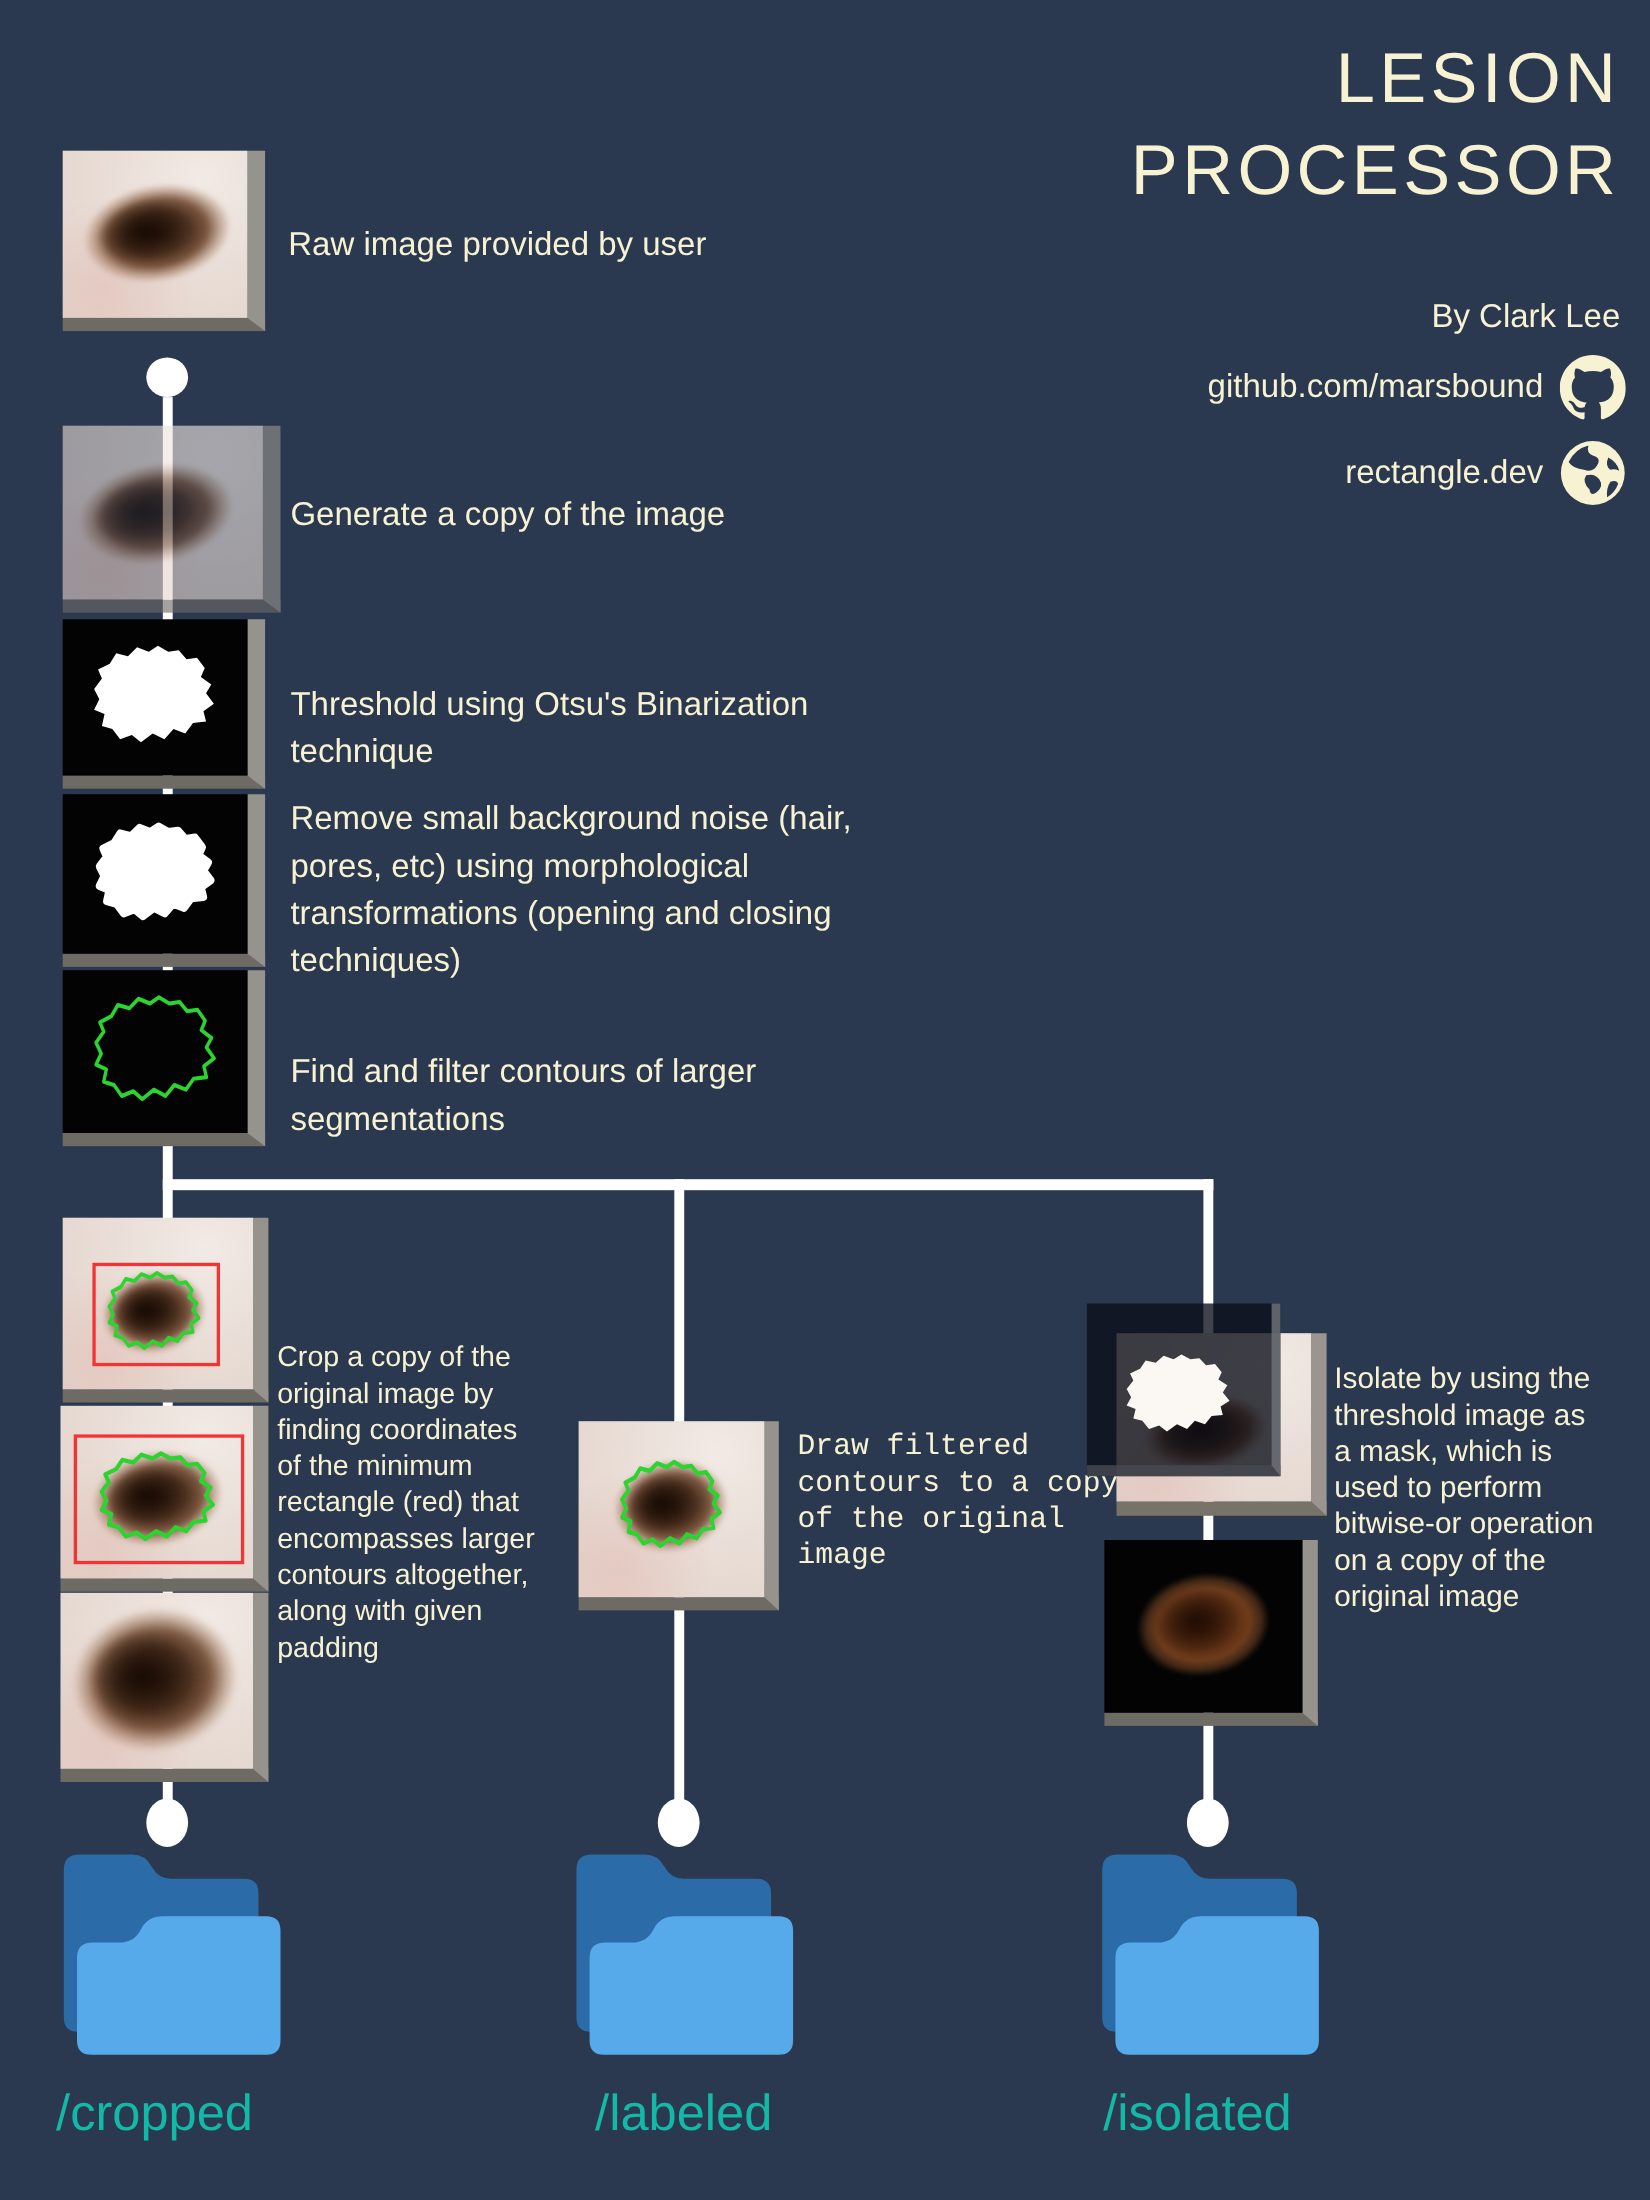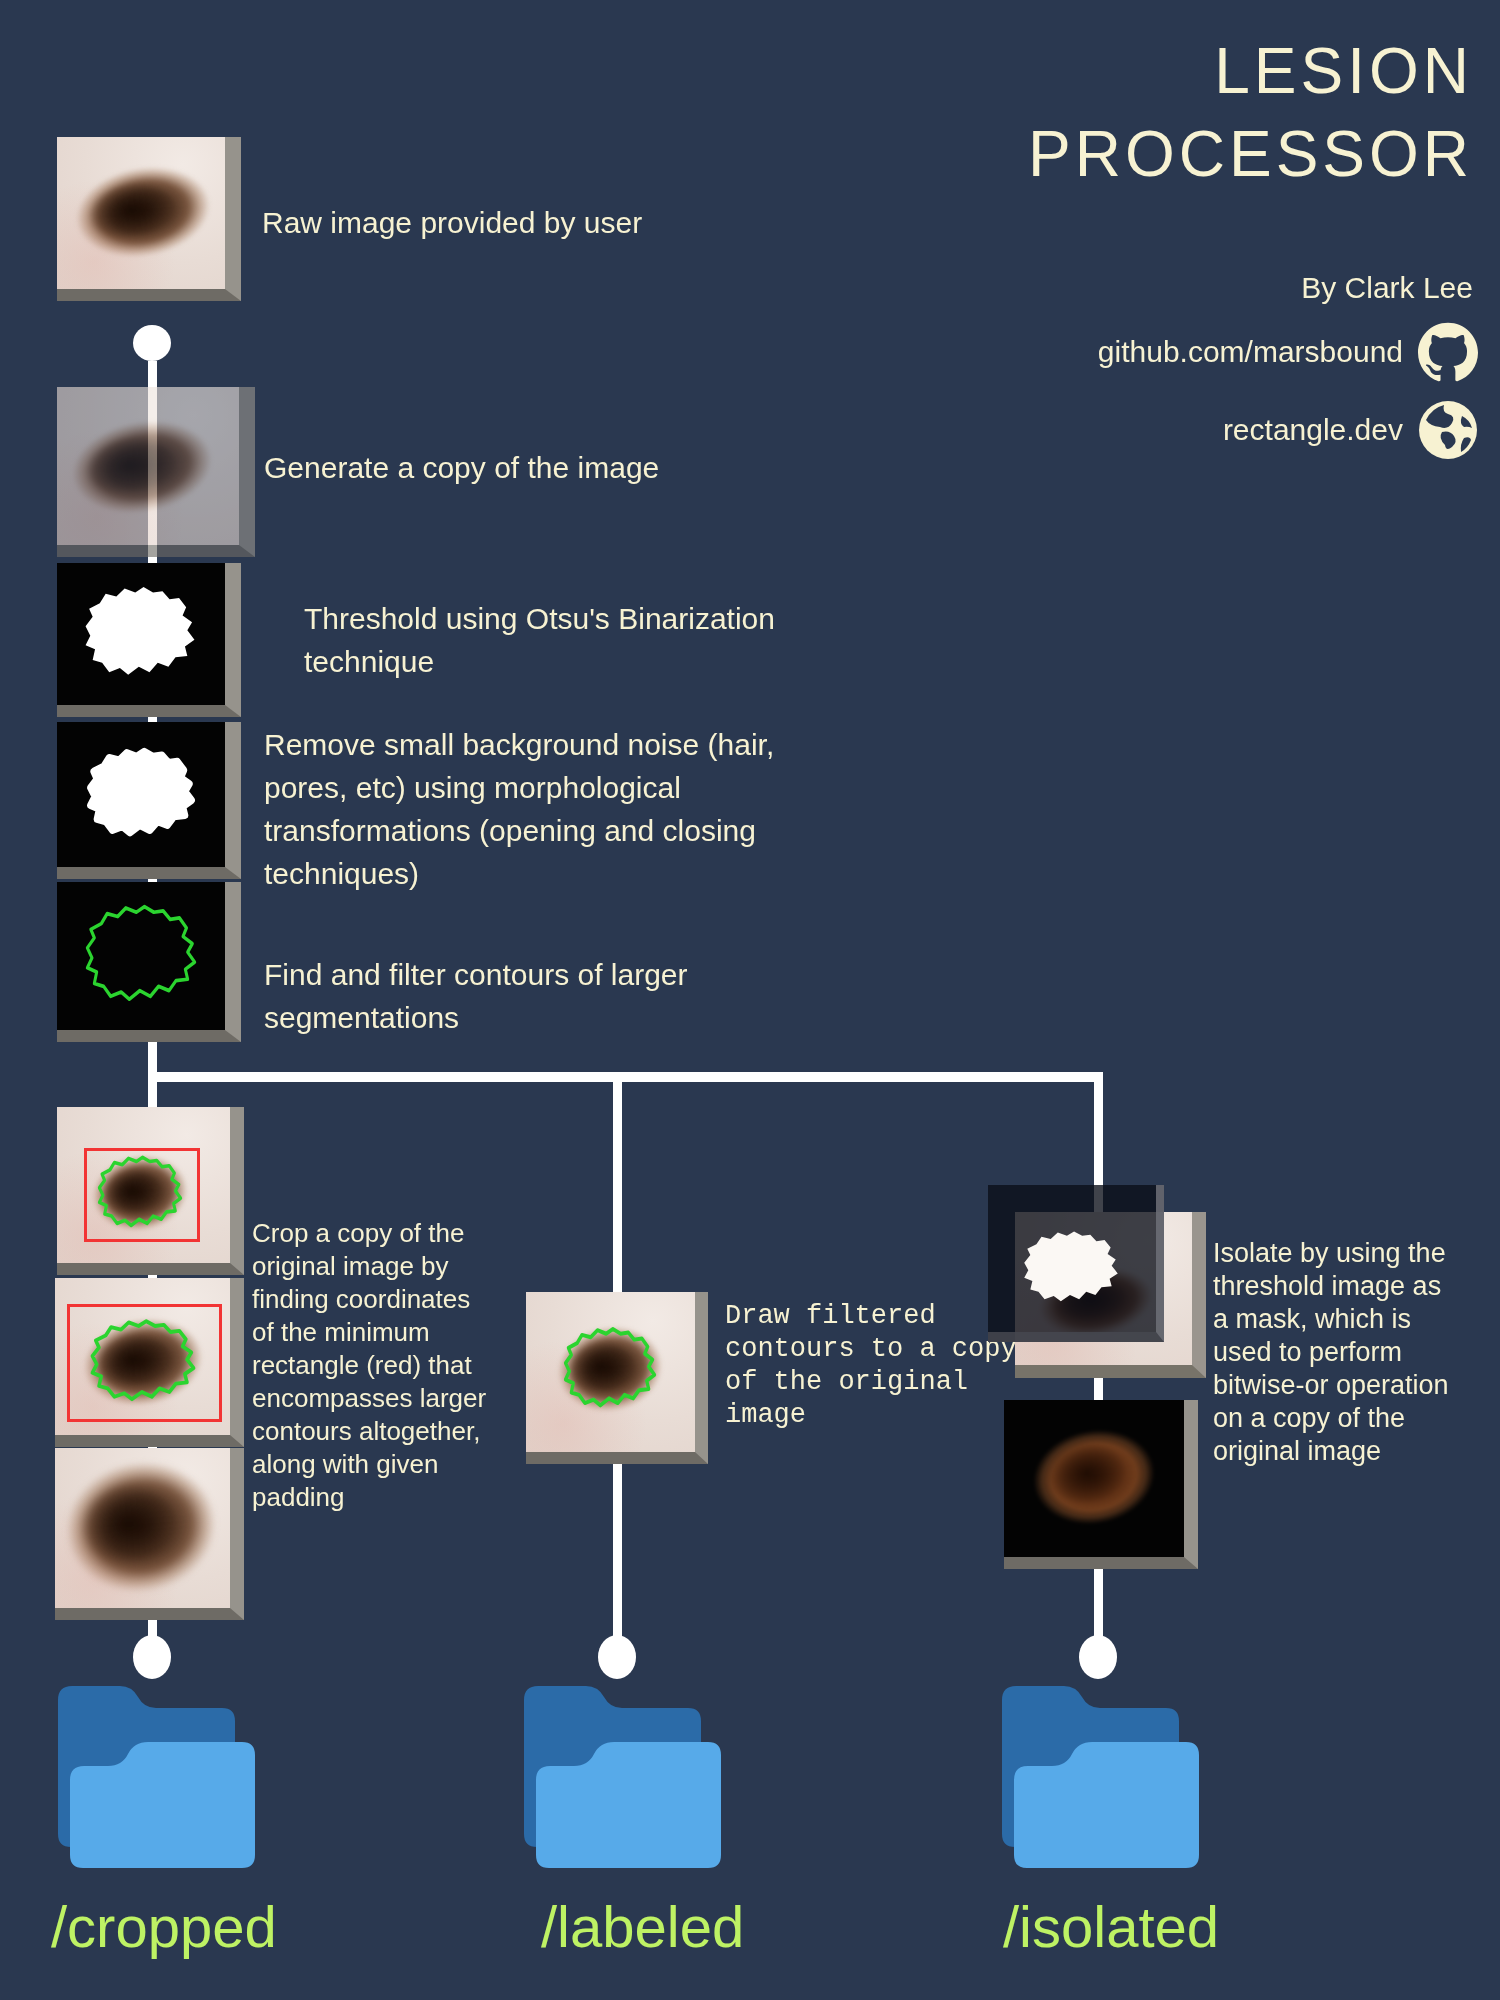--- a/index.html
+++ b/index.html
@@ -52,21 +52,21 @@
     font-size:64px;line-height:83px;font-weight:300;letter-spacing:4px;z-index:2;
   }
   .byline{position:absolute;top:240px;right:27px;font-size:30px;z-index:2;margin-top:31px;}
   .contact-row{
     position:absolute;right:22px;height:60px;display:flex;align-items:center;gap:15px;
     font-size:30px;z-index:2;
   }
   .contact-row .icon{width:60px;height:60px;flex:0 0 60px;}
   
   .folder{position:absolute;width:215px;height:195px;z-index:2;}
-  .folder-label{position:absolute;font-size:58px;color:#bef264;z-index:2;}
+  .folder-label{position:absolute;font-size:46px;color:#14b8a6;z-index:2;}
 </style>
 </head>
 <body>
 
 <div id="canvas">
 
   <div class="line" style="left:148px;top:361px;width:9px;height:1277px;"></div>
   <div class="line" style="left:148px;top:1072px;width:955px;height:10px;"></div>
   <div class="line" style="left:613px;top:1072px;width:9px;height:568px;"></div>
   <div class="line" style="left:1094px;top:1072px;width:9px;height:568px;"></div>
@@ -119,21 +119,21 @@
   </div>
   <div class="caption" style="left:264px;top:446px;width:700px;">Generate a copy of the image</div>
 
   <div class="thumb" style="left:57px;top:563px;width:168px;height:142px;">
     <div class="face black">
       <svg class="blob-svg" style="left:12px;top:16px;" width="142" height="108" viewBox="0 0 120 80" preserveAspectRatio="none">
         <path fill="#ffffff" d="M18,42 L14,35 L20,28 L17,22 L26,18 L31,11 L40,13 L47,7 L56,10 L63,6 L71,10 L79,9 L85,15 L93,14 L99,21 L96,27 L104,32 L100,38 L106,45 L98,50 L100,57 L90,58 L84,65 L75,62 L68,69 L59,65 L50,71 L43,66 L34,69 L28,62 L20,60 L22,52 L14,49 Z"></path>
       </svg>
     </div>
   </div>
-  <div class="caption" style="left:264px;top:597px;width:700px;margin-left:40px;">Threshold using Otsu's Binarization
+  <div class="caption" style="left:264px;top:619px;width:700px;">Threshold using Otsu's Binarization
 technique</div>
 
   <div class="thumb" style="left:57px;top:722px;width:168px;height:145px;">
     <div class="face black">
       <svg class="blob-svg" style="left:18px;top:22px;" width="132" height="100" viewBox="0 0 120 80" preserveAspectRatio="none">
         <path fill="#ffffff" stroke="#ffffff" stroke-width="6" stroke-linejoin="round" d="M18,42 L14,35 L20,28 L17,22 L26,18 L31,11 L40,13 L47,7 L56,10 L63,6 L71,10 L79,9 L85,15 L93,14 L99,21 L96,27 L104,32 L100,38 L106,45 L98,50 L100,57 L90,58 L84,65 L75,62 L68,69 L59,65 L50,71 L43,66 L34,69 L28,62 L20,60 L22,52 L14,49 Z"></path>
       </svg>
     </div>
   </div>
   <div class="caption" style="left:264px;top:723px;width:700px;">Remove small background noise (hair,

